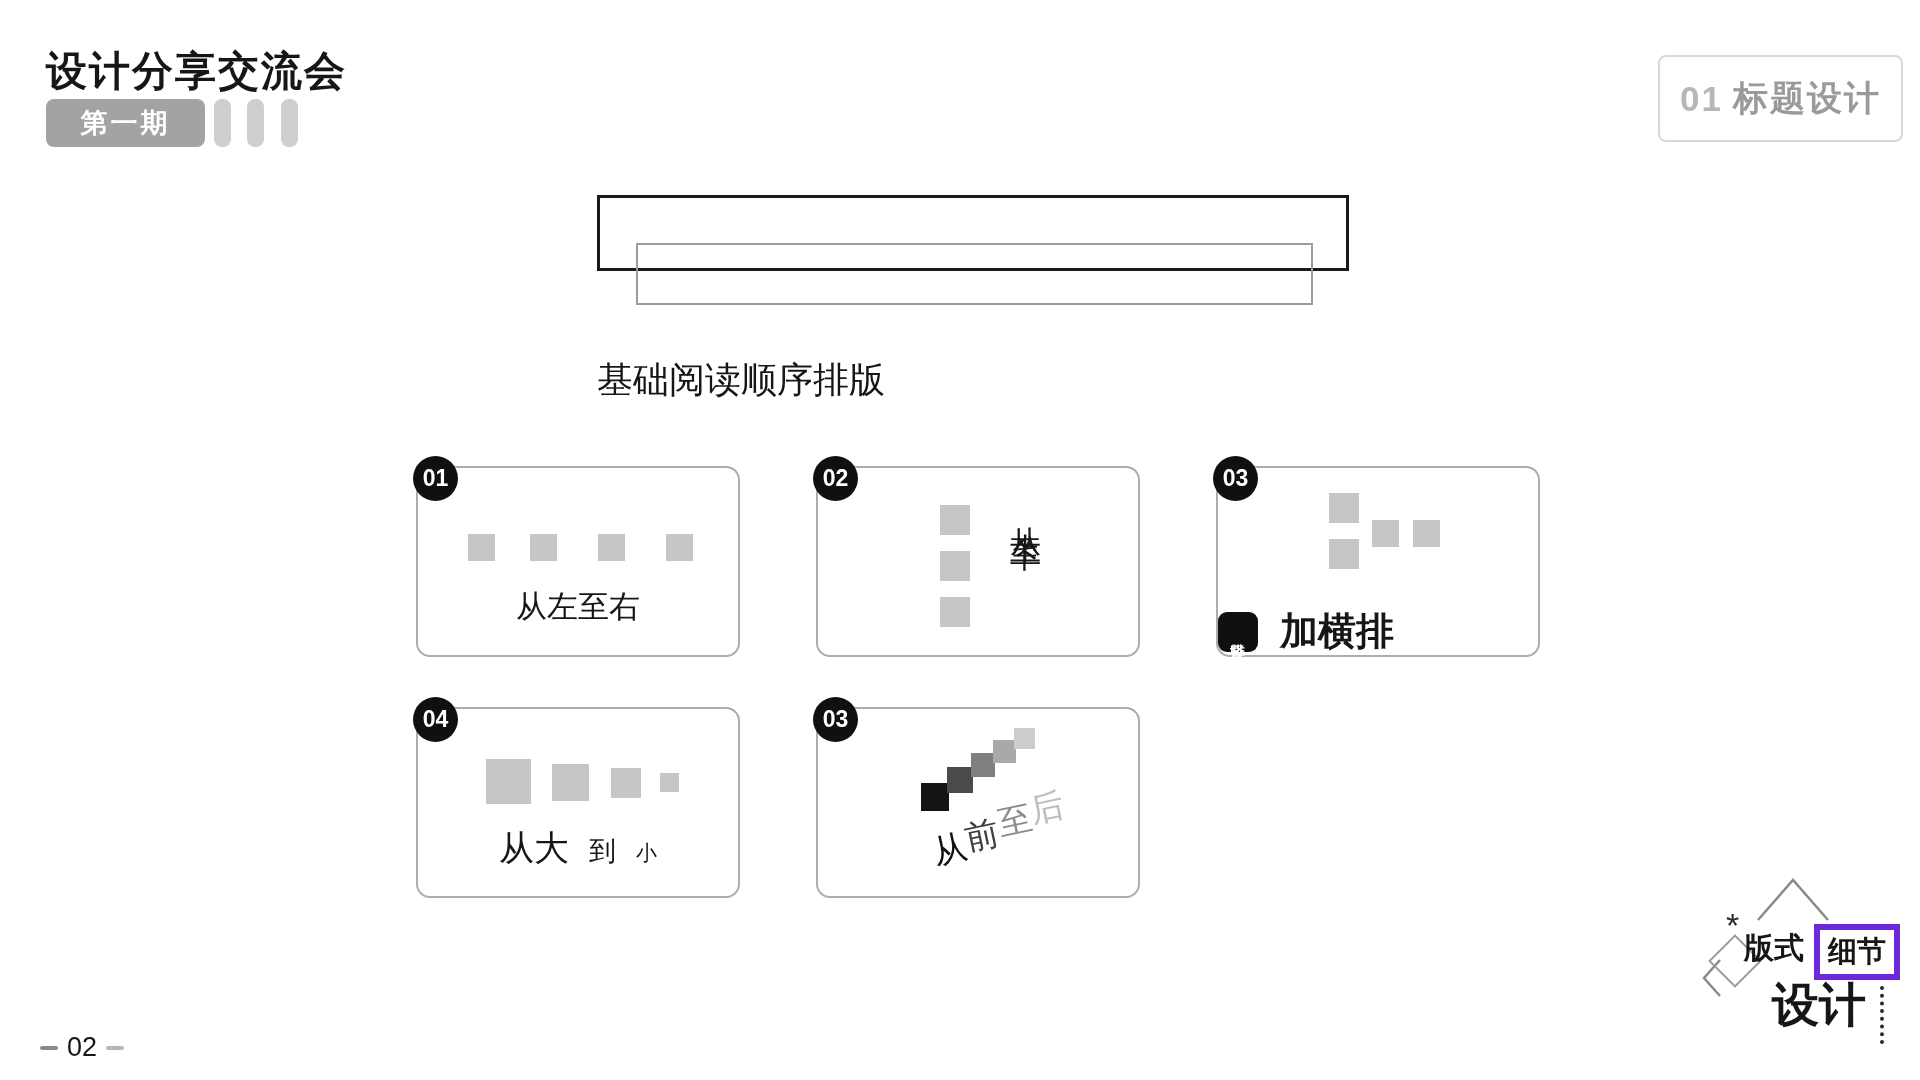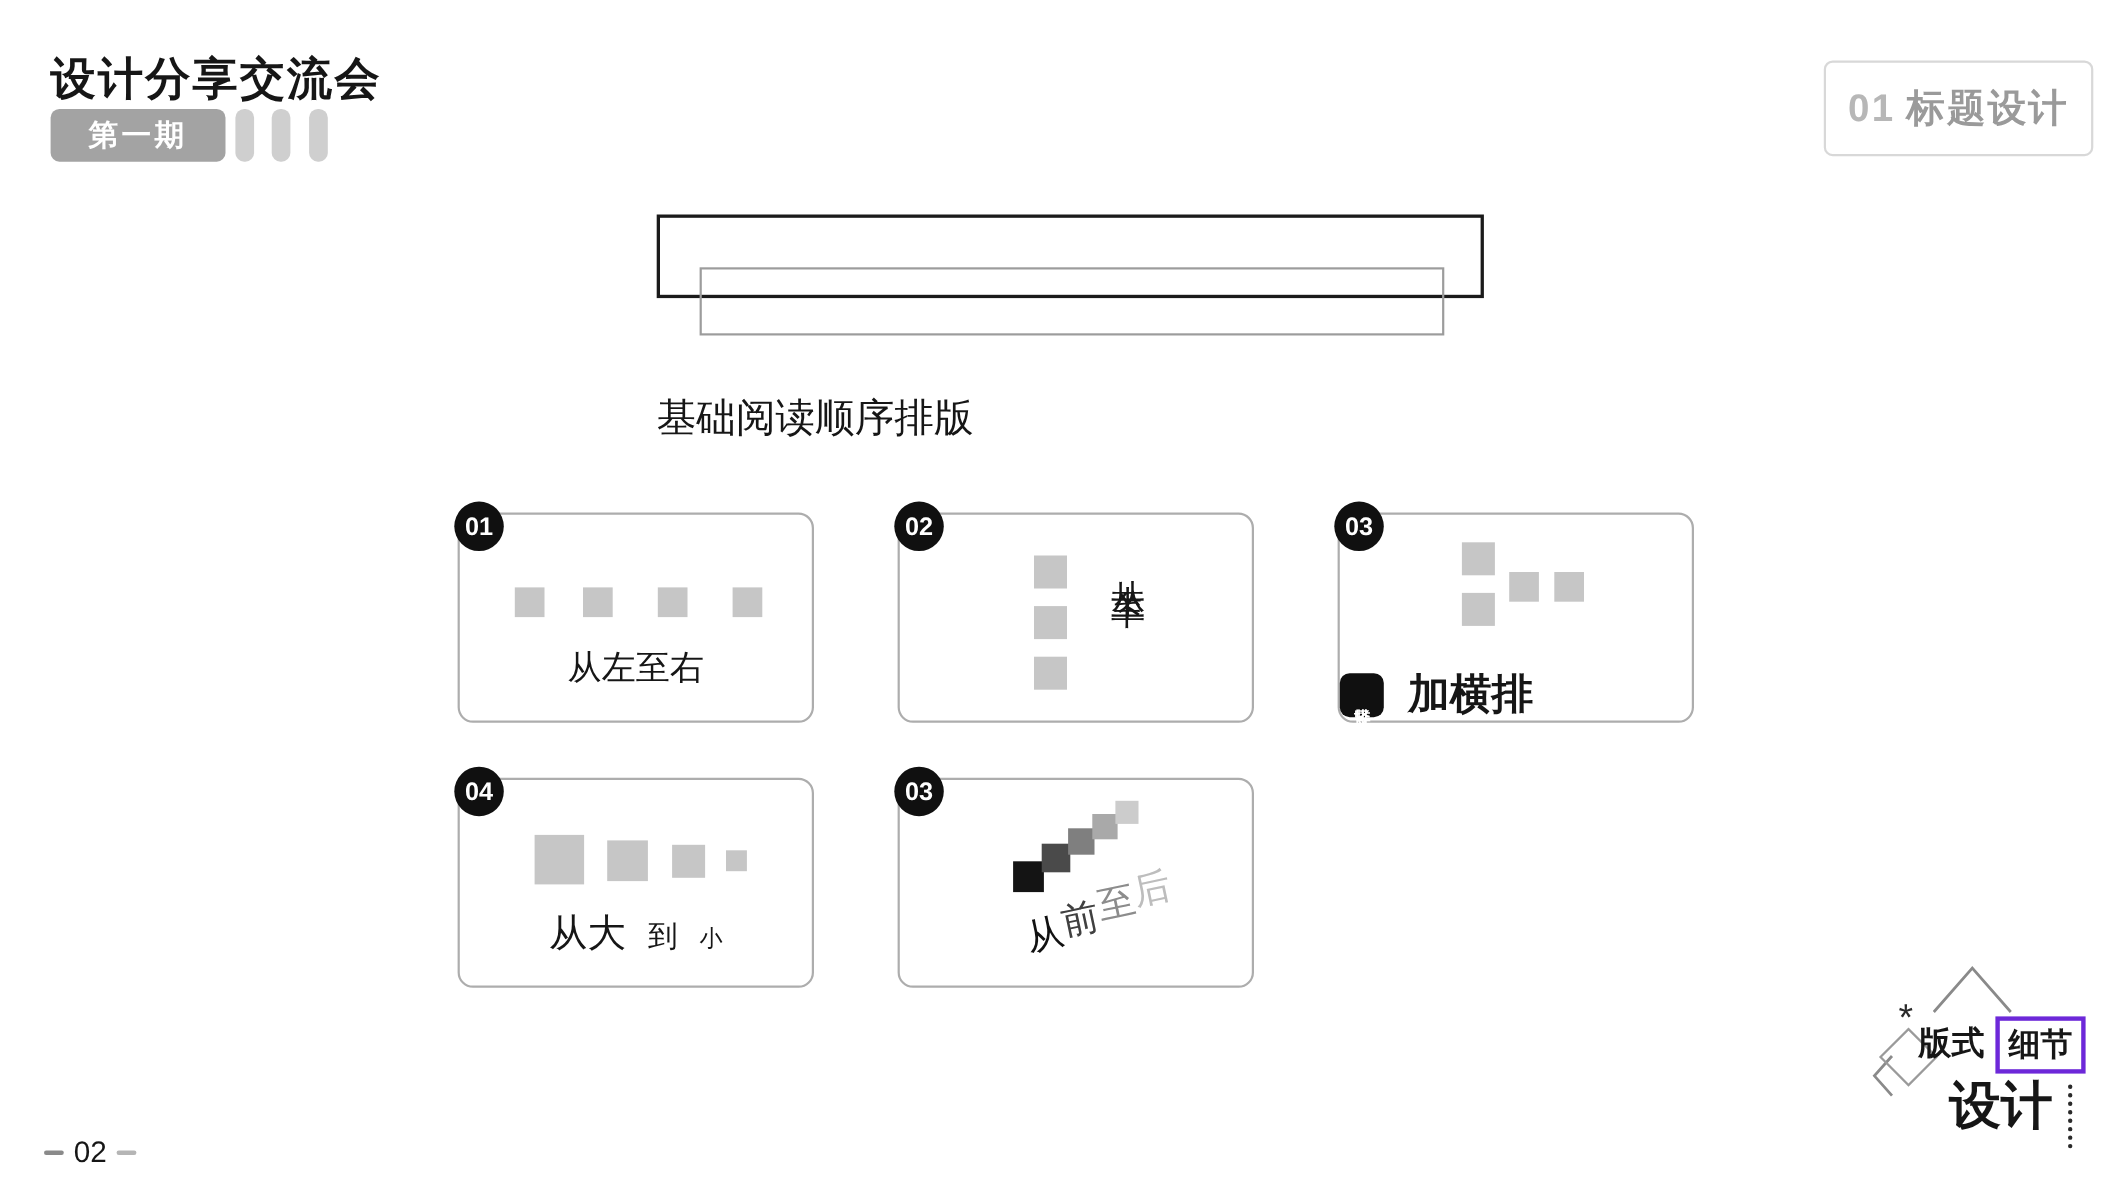--- a/index.html
+++ b/index.html
@@ -63,21 +63,21 @@
   .dash { width:18px; height:4px; border-radius:2px; }
   .page-num { font-size:27px; font-weight:500; }
 
   
   .logo { left:1700px; top:868px; width:215px; height:205px; }
   .logo svg { position:absolute; left:0; top:0; }
   .logo-sparkle { position:absolute; left:26px; top:40px; font-size:34px; color:#2a2a2a; line-height:1; }
   .logo-diamond { position:absolute; left:16px; top:74px; width:38px; height:38px;
     border:2px solid #9a9a9a; transform:rotate(45deg); }
   .logo-word-top { position:absolute; left:44px; top:60px; font-size:30px; font-weight:bold; }
-  .logo-word-boxed { position:absolute; left:114px; top:56px; border:4px solid #6d28d9;
+  .logo-word-boxed { position:absolute; left:114px; top:56px; border:6px solid #6d28d9;
     padding:2px 8px; font-size:29px; font-weight:600; }
   .logo-word-main { position:absolute; left:72px; top:106px; font-size:47px; font-weight:bold; }
   .logo-dotted { position:absolute; left:180px; top:118px; height:58px; border-left:4px dotted #2a2a2a; }
 </style>
 </head>
 <body>
 
 <div class="stage">
 
   <div class="abs event-title">设计分享交流会</div>

